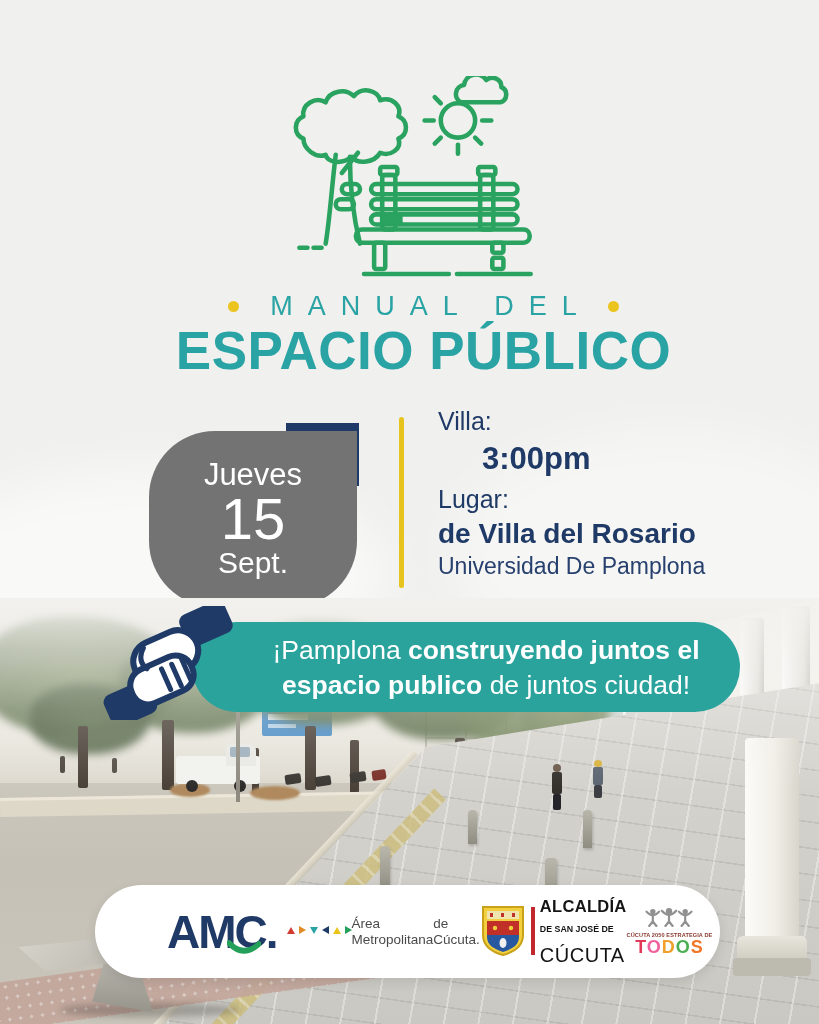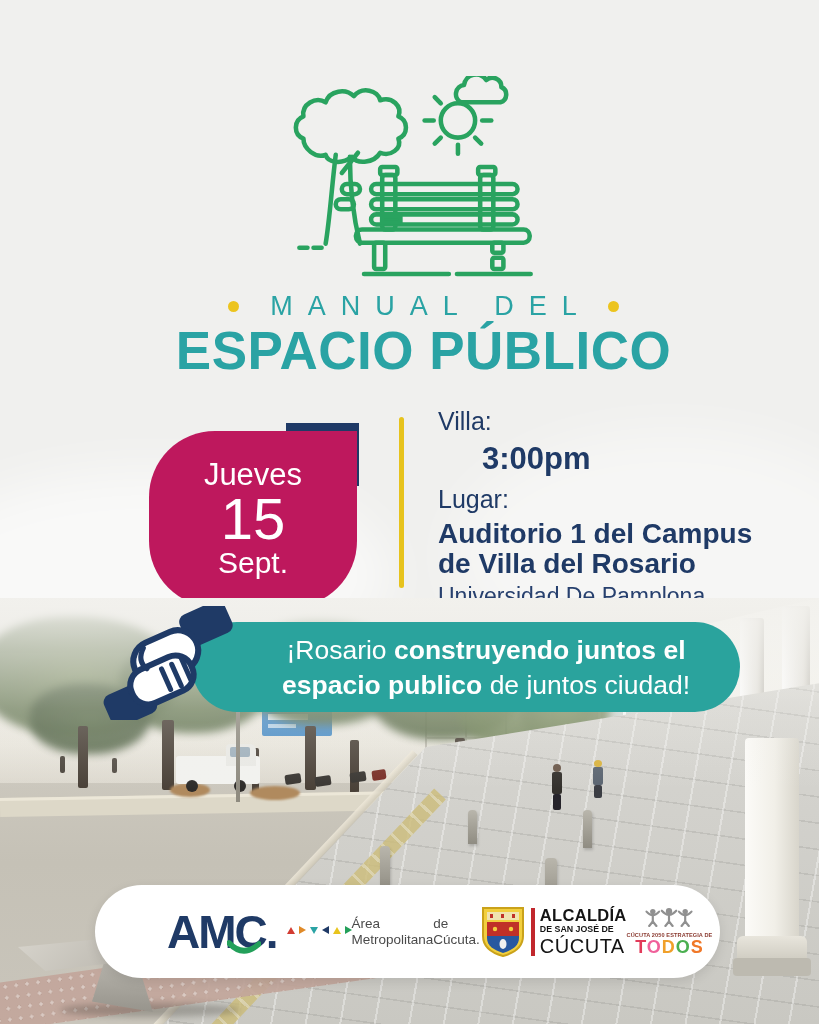--- a/index.html
+++ b/index.html
@@ -17,21 +17,21 @@
 
   
   .kicker{position:absolute;top:291px;left:0;width:100%;display:flex;align-items:center;justify-content:center;gap:16px;}
   .kdot{width:11px;height:11px;border-radius:50%;background:#ecc41f;flex:0 0 auto;}
   .ktext{font-size:27px;font-weight:400;color:#2aa3a4;letter-spacing:15px;padding-left:15px;white-space:nowrap;}
   .title{position:absolute;top:320px;left:0;width:100%;margin:0;text-align:center;
          font-size:53px;font-weight:800;color:#2aa3a4;letter-spacing:0.5px;}
 
   
   .navy-square{position:absolute;left:286px;top:423px;width:73px;height:63px;background:#1f3a66;}
-  .date-badge{position:absolute;left:149px;top:431px;width:208px;height:176px;background:#be185d;
+  .date-badge{position:absolute;left:149px;top:431px;width:208px;height:176px;background:#737373;
               border-radius:66px 0 66px 66px;display:flex;flex-direction:column;align-items:center;justify-content:center;color:#fff;}
   .db-weekday{font-size:31px;font-weight:400;line-height:1.05;}
   .db-day{font-size:58px;font-weight:400;line-height:0.95;text-align:right;}
   .db-month{font-size:30px;font-weight:400;line-height:1.1;}
   .yellow-divider{position:absolute;left:399px;top:417px;width:5px;height:171px;background:#e7c31d;border-radius:3px;}
   .details{position:absolute;left:438px;top:407px;color:#1f3a66;}
   .d-label{font-size:25px;font-weight:500;margin-bottom:5px;}
   .d-time{font-size:31px;font-weight:800;margin-bottom:8px;margin-left:44px;}
   .d-place{font-size:28px;font-weight:800;line-height:1.07;}
   .d-org{font-size:23px;font-weight:400;margin-top:4px;color:#27406e;}
@@ -122,21 +122,21 @@
   .tri{width:0;height:0;}
   .tri.up{border-left:4px solid transparent;border-right:4px solid transparent;border-bottom:7px solid;}
   .tri.down{border-left:4px solid transparent;border-right:4px solid transparent;border-top:7px solid;}
   .tri.right{border-top:4px solid transparent;border-bottom:4px solid transparent;border-left:7px solid;}
   .tri.left{border-top:4px solid transparent;border-bottom:4px solid transparent;border-right:7px solid;}
   .amc-sub{font-size:13.5px;color:#4a4a4a;line-height:1.18;}
   .alc{display:flex;align-items:center;gap:5px;}
   .alc-bar{width:4px;height:48px;background:#c1272d;}
   .alc-text{color:#141414;line-height:1;}
   .alc-l1{font-size:16.5px;font-weight:900;letter-spacing:.3px;}
-  .alc-l2{font-size:8.8px;font-weight:800;margin:2px 0;}
+  .alc-l2{font-size:8.8px;font-weight:800;margin:11px 0;}
   .alc-l3{font-size:20px;font-weight:400;letter-spacing:.5px;}
   .todos{width:92px;text-align:center;}
   .todos-tag{font-size:5.6px;font-weight:800;color:#8a3a30;white-space:nowrap;letter-spacing:.1px;margin-top:1px;}
   .todos-word{font-size:18px;font-weight:900;letter-spacing:1px;line-height:1;}
   .td0{color:#e23b5a;} .td1{color:#f0609a;} .td2{color:#f0a02a;} .td3{color:#4aaf50;} .td4{color:#f07828;}
 </style>
 </head>
 <body>
 
 <div class="poster">
@@ -202,21 +202,20 @@
   <div class="date-badge">
     <div class="db-weekday">Jueves</div>
     <div class="db-day">15</div>
     <div class="db-month">Sept.</div>
   </div>
   <div class="yellow-divider"></div>
   <div class="details">
     <div class="d-label">Villa:</div>
     <div class="d-time">3:00pm</div>
     <div class="d-label">Lugar:</div>
-    <div class="d-place">Auditorio 1 del Campus</div>
     <div class="d-place">de Villa del Rosario</div>
     <div class="d-org">Universidad De Pamplona</div>
   </div>
 
   <div class="photo">
     <div class="abs s-bg"></div>
     <div class="abs s-buildings"></div>
     <div class="abs s-bluesign">
         <i></i>
         <b></b>
@@ -287,21 +286,21 @@
     <div class="abs s-bench-shadow"></div>
     <div class="abs s-bench-leg"></div>
     <div class="abs s-bench-seat"></div>
     <div class="abs s-fcolumn"></div>
     <div class="abs s-fcolbase1"></div>
     <div class="abs s-fcolbase2"></div>
     <div class="abs s-wash"></div>
   </div>
 
   <div class="banner">
-    <div class="banner-text"><span class="bt-reg">¡Rosario </span><span class="bt-bold">construyendo juntos el</span><br><span class="bt-bold">espacio publico</span><span class="bt-reg"> de juntos ciudad!</span></div>
+    <div class="banner-text"><span class="bt-reg">¡Pamplona </span><span class="bt-bold">construyendo juntos el</span><br><span class="bt-bold">espacio publico</span><span class="bt-reg"> de juntos ciudad!</span></div>
   </div>
   <svg class="handshake" viewBox="0 0 140 112">
     <g transform="rotate(-24 70 56)">
       <rect x="94" y="18" width="48" height="34" rx="8" fill="#1f3a66"></rect>
       <rect x="-6" y="60" width="48" height="34" rx="8" fill="#1f3a66"></rect>
       <rect x="36" y="28" width="66" height="40" rx="20" fill="#ffffff" stroke="#1f3a66" stroke-width="6"></rect>
       <rect x="24" y="50" width="64" height="36" rx="17" fill="#ffffff" stroke="#1f3a66" stroke-width="6"></rect>
       <g stroke="#1f3a66" stroke-width="5" stroke-linecap="round">
         <line x1="60" y1="58" x2="60" y2="80"></line>
         <line x1="71" y1="58" x2="71" y2="81"></line>

